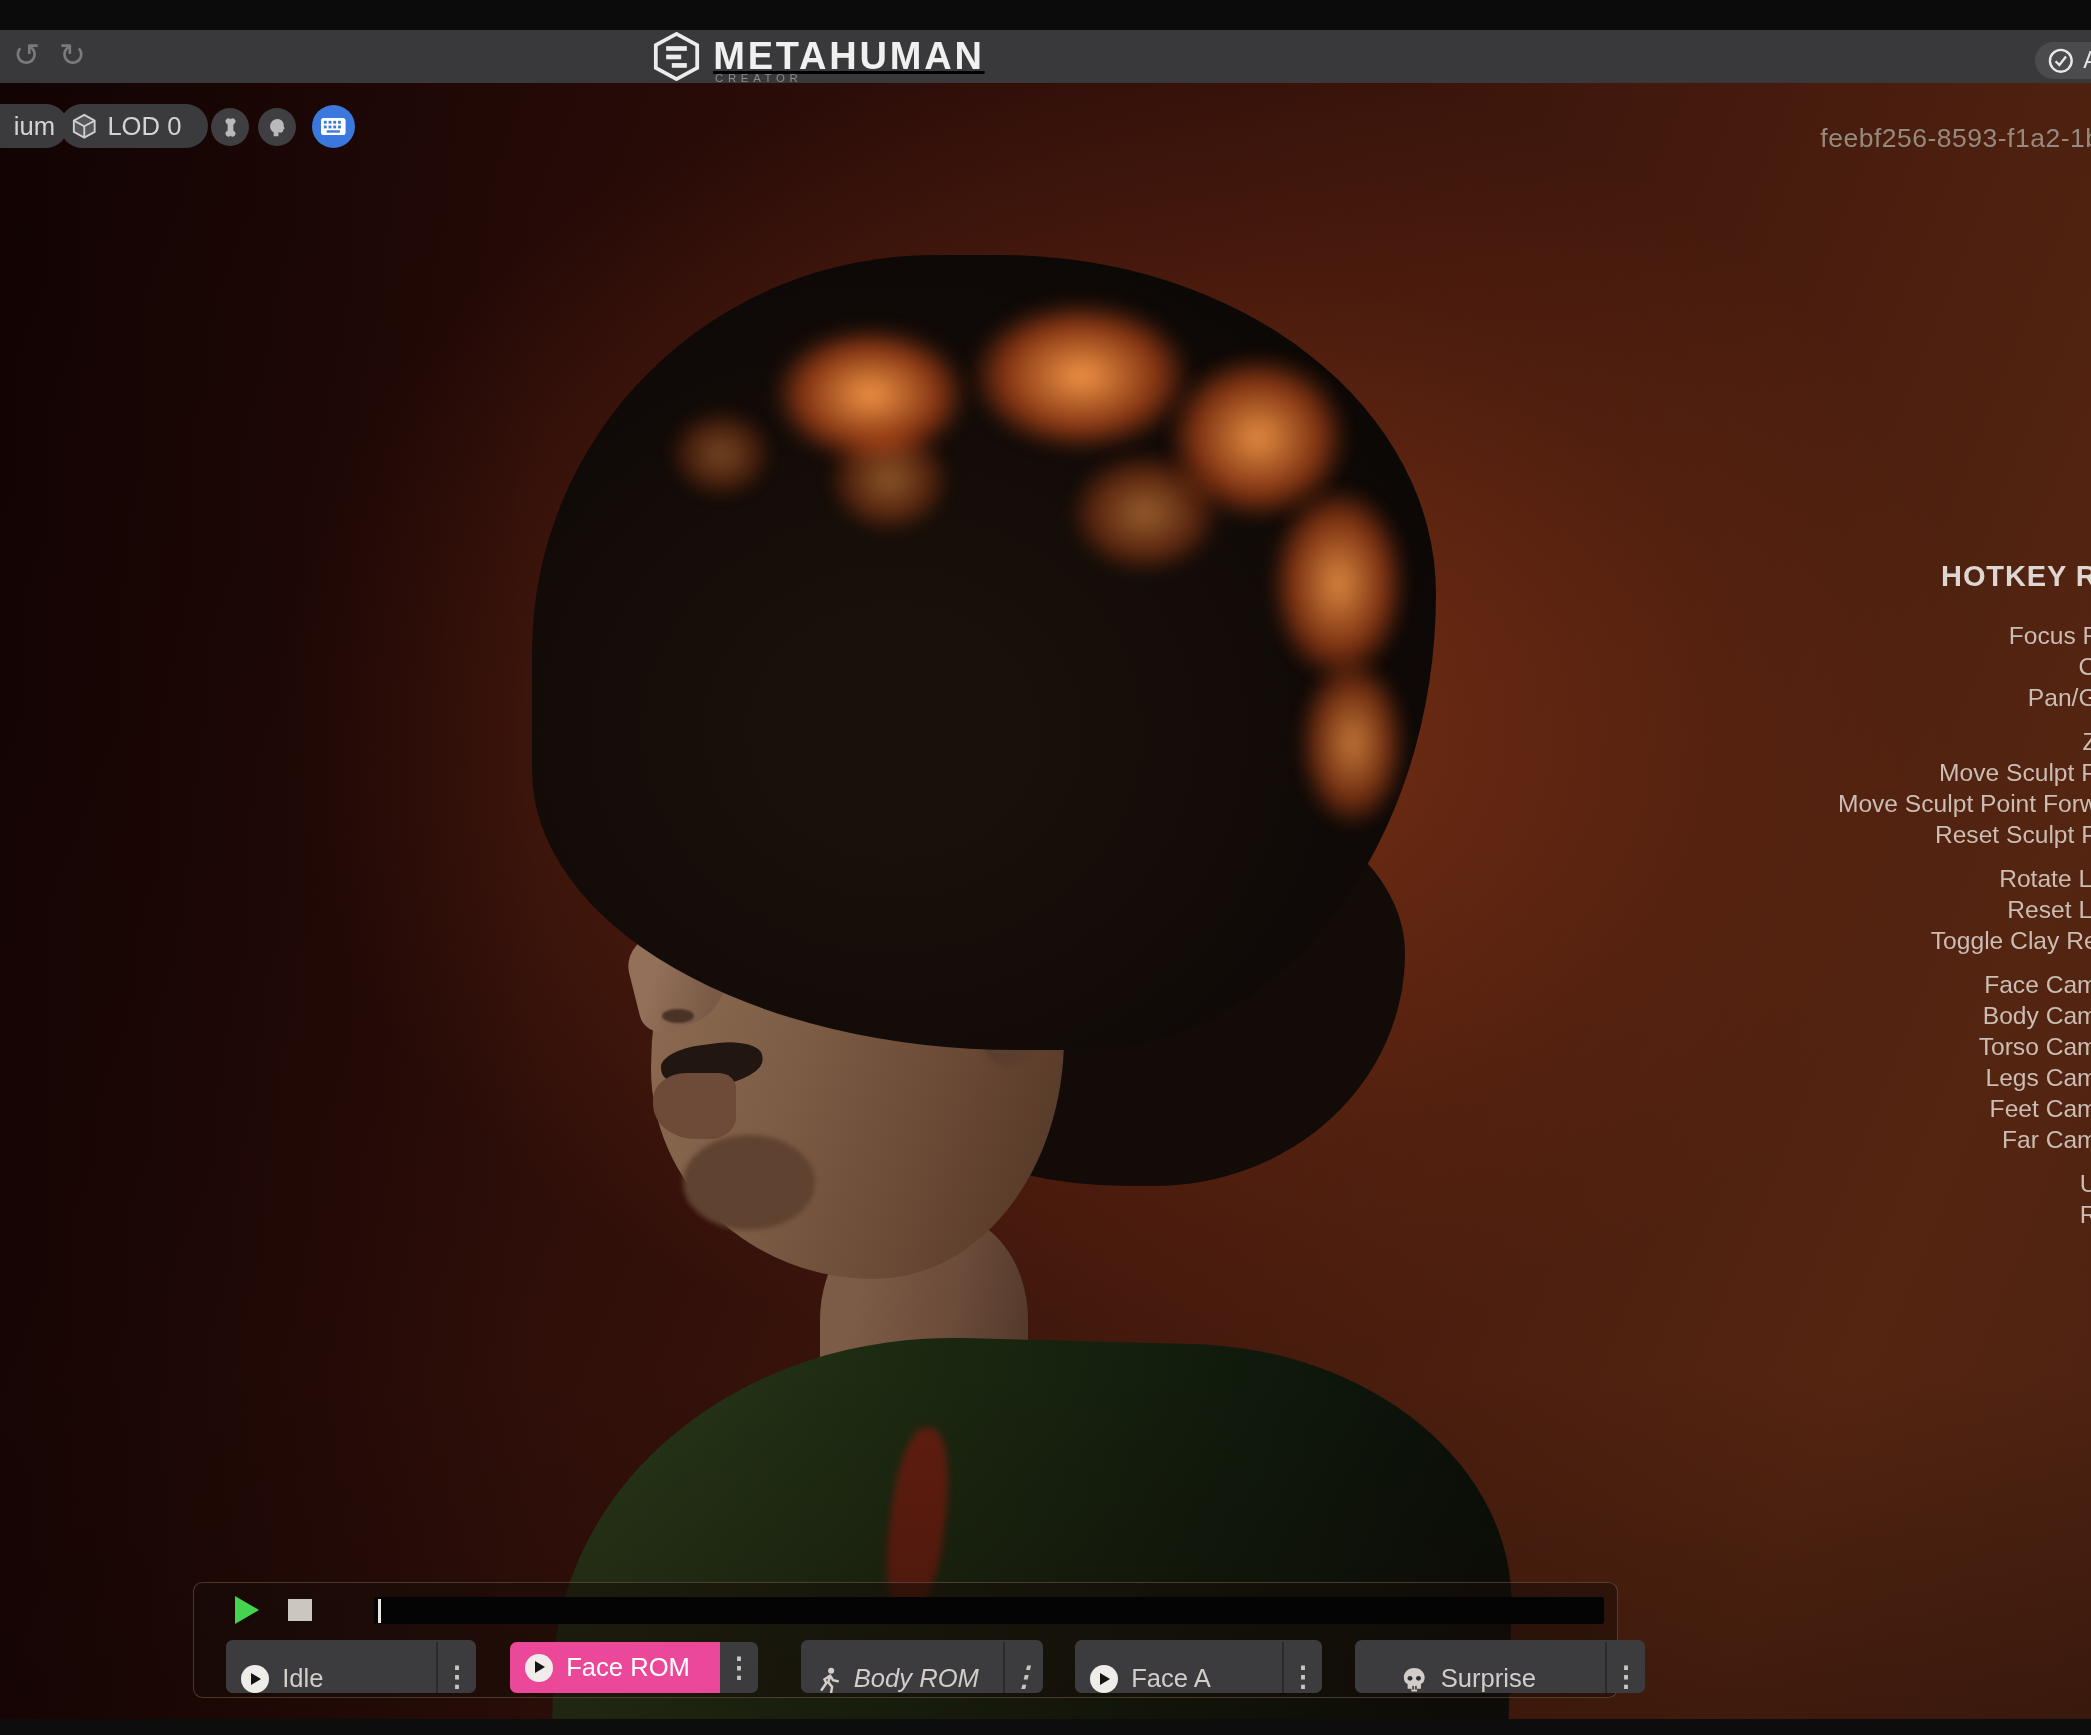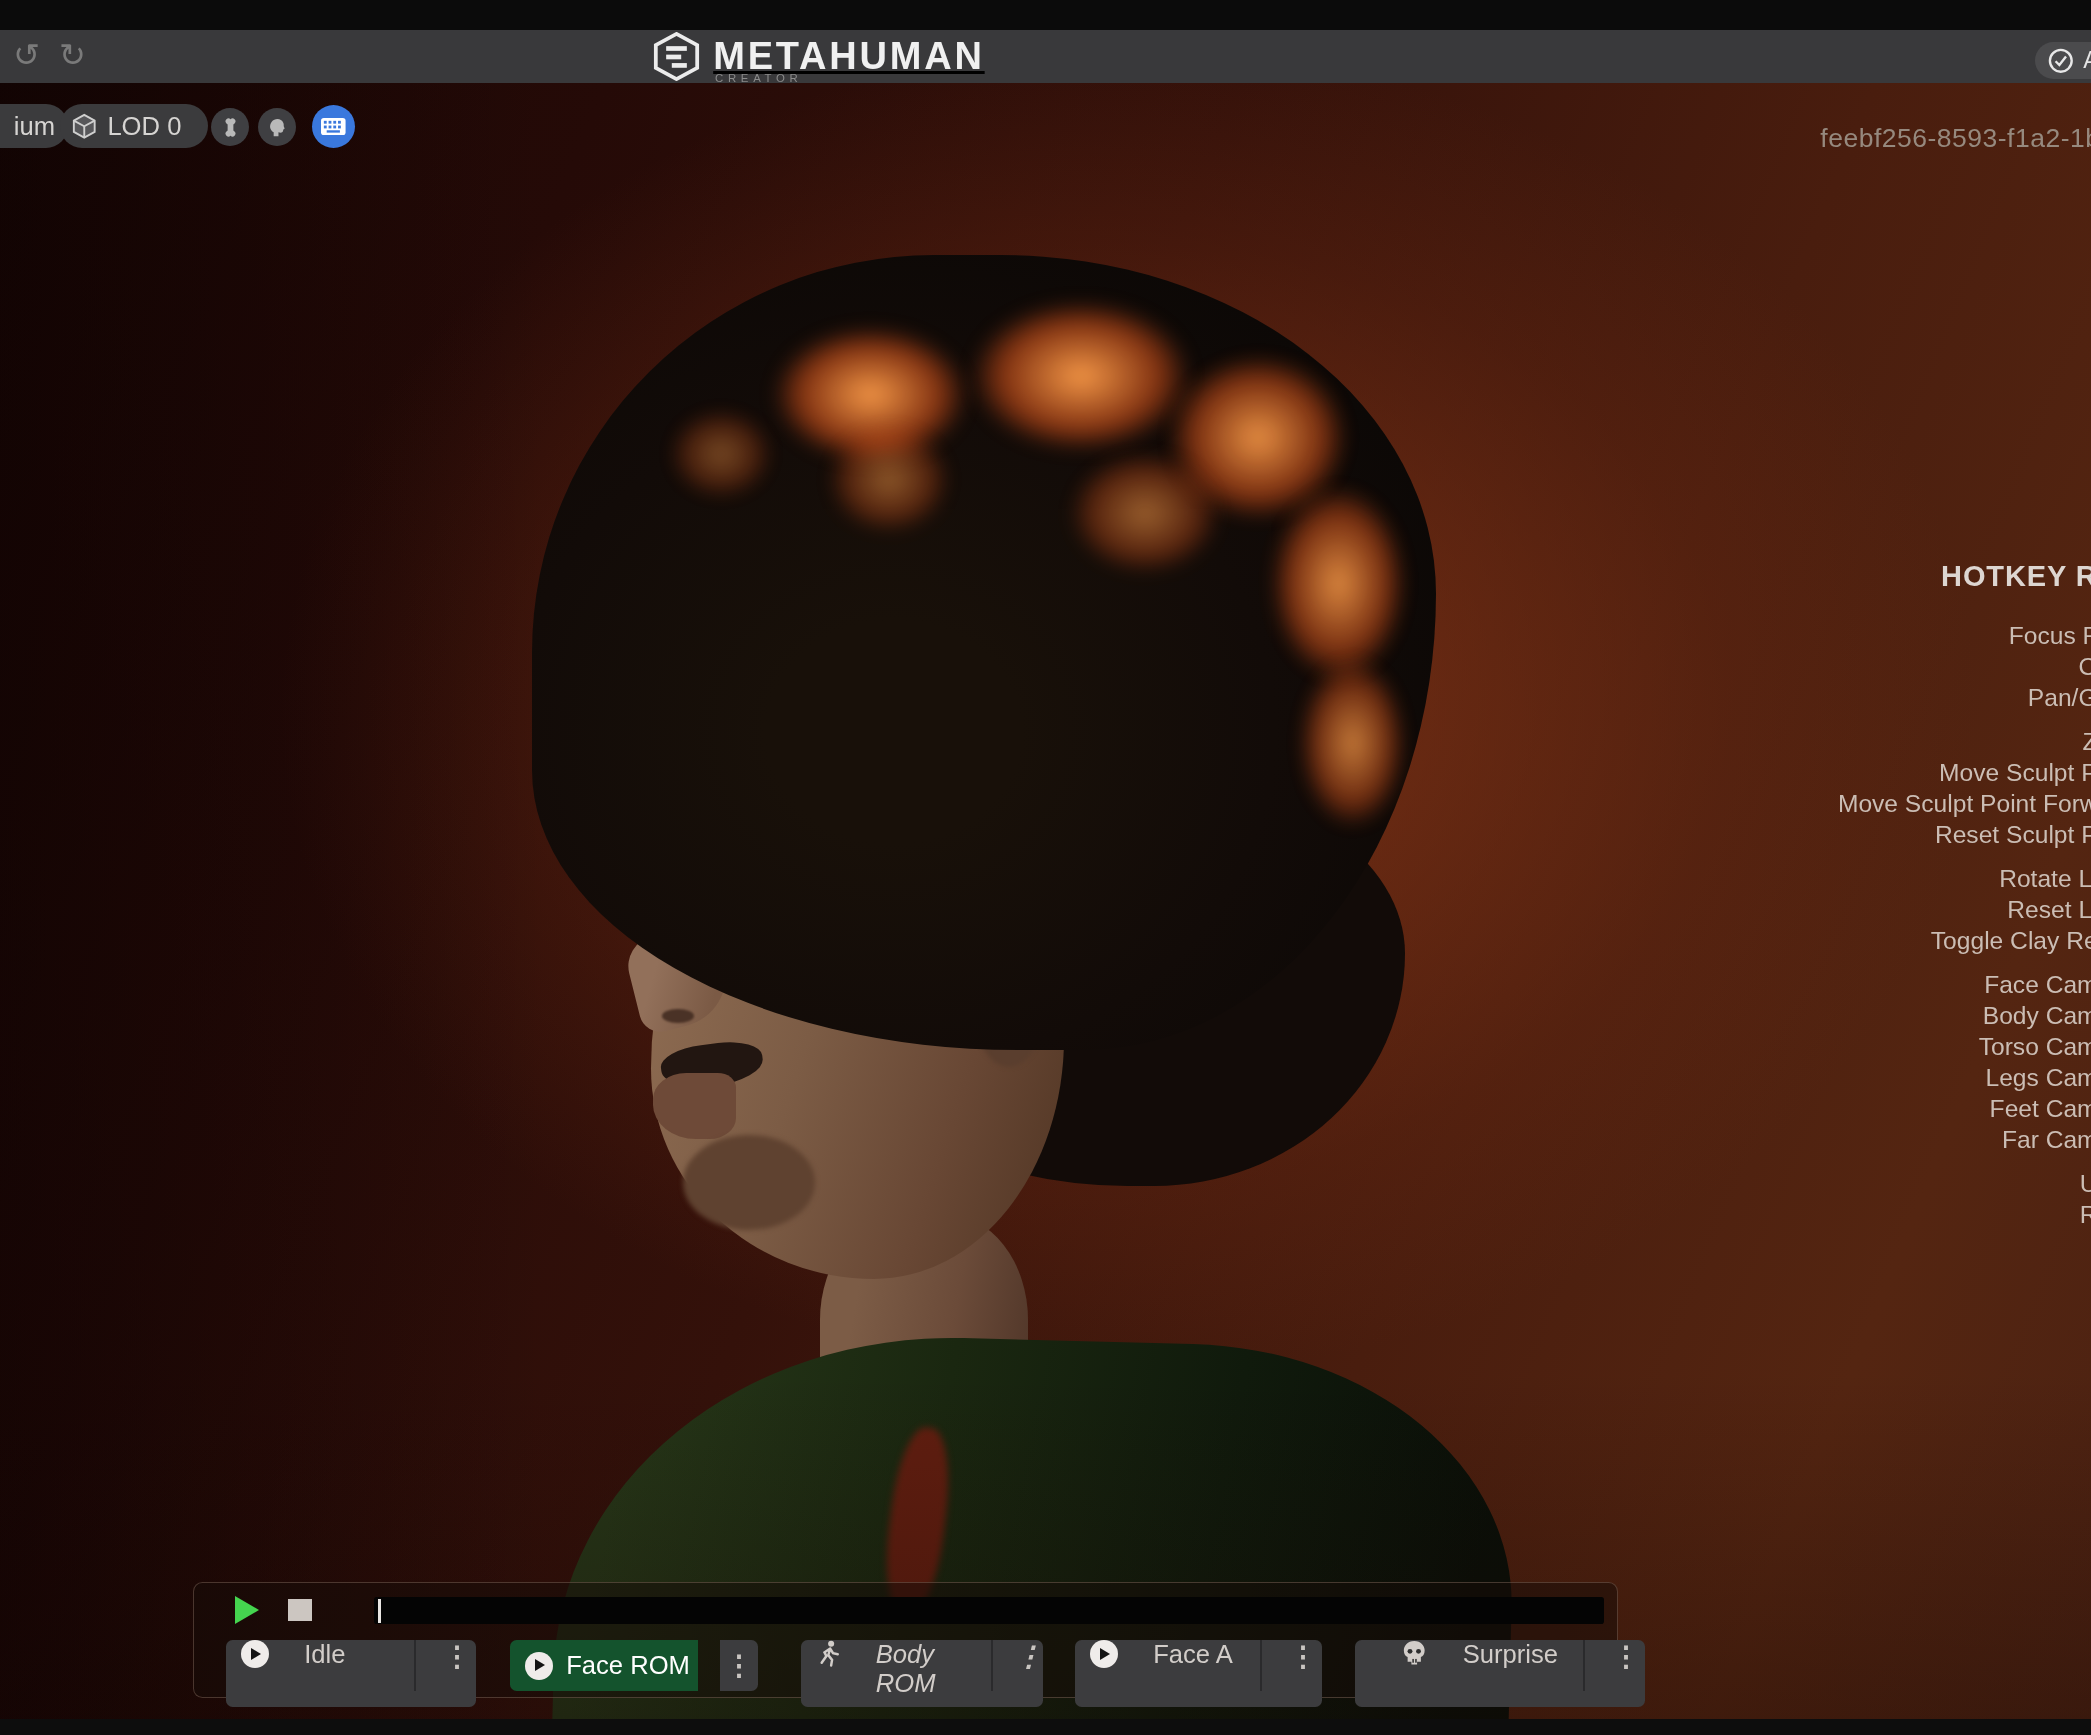--- a/index.html
+++ b/index.html
@@ -85,28 +85,28 @@
   .hk-group{margin-bottom:13.2px;}
   .hk-line{line-height:31px;height:31px;}
   
   .playbar{position:absolute;left:193px;top:1582px;width:1425px;height:116px;
         background:rgba(22,11,7,0.5);border:1.9px solid rgba(158,128,112,0.38);border-radius:9.5px;box-sizing:border-box;}
   .play-btn{position:absolute;left:41px;top:13.2px;width:0;height:0;cursor:pointer;
         border-top:14px solid transparent;border-bottom:14px solid transparent;border-left:24px solid #45d44f;}
   .stop-btn{position:absolute;left:94px;top:16px;width:24px;height:22px;background:#ccc6c1;cursor:pointer;}
   .timeline{position:absolute;left:180px;top:14px;width:1230px;height:27.4px;background:#040404;border-radius:2.8px;cursor:pointer;}
   .playhead{position:absolute;left:3.8px;top:1.9px;width:2.8px;height:24px;background:#e9e6e3;cursor:ew-resize;}
-  .clip{position:absolute;top:57px;height:67px;background:#3c3c3e;border-radius:6.6px;
-        display:flex;align-items:flex-start;color:#d2cdc9;font-size:25.6px;cursor:pointer;gap:22px;}
+  .clip{position:absolute;top:57px;height:53px;background:#3c3c3e;border-radius:6.6px;
+        display:flex;align-items:flex-end;color:#d2cdc9;font-size:25.6px;cursor:pointer;}
   .clip .cicon{margin:0 13.2px 0 15px;display:flex;align-items:center;justify-content:center;}
   .clip .cdiv{width:1.9px;height:51px;background:#2a2a2c;margin-left:auto;}
   .clip .kebab{width:38px;text-align:center;font-size:28px;font-weight:bold;color:#c9c5c1;cursor:pointer;}
   .clip-idle{left:32px;width:250px;}
   .clip-face{left:316px;width:248px;background:none;padding:0;}
-  .clip-face .blue{height:51px;width:210px;background:#14532d;border-radius:6.6px 0 0 6.6px;
+  .clip-face .blue{height:51px;width:210px;background:#ec4899;border-radius:6.6px 0 0 6.6px;
         display:flex;align-items:center;color:#fff;}
   .clip-face .dark{height:51px;width:38px;background:#3c3c3e;border-radius:0 6.6px 6.6px 0;
         display:flex;align-items:center;justify-content:center;}
   .clip-body{left:607px;width:242px;font-style:italic;}
   .clip-happy{left:881px;width:247px;}
   .clip-surprise{left:1161px;width:259px;padding-left:31px;}
   .headplay{width:28px;height:28px;border-radius:50%;background:#efecea;position:relative;flex:none;}
   .headplay::after{content:"";position:absolute;left:10.4px;top:7.6px;width:0;height:0;
         border-top:6.6px solid transparent;border-bottom:6.6px solid transparent;border-left:10.4px solid #141414;}
   .strip-bottom{position:absolute;left:0;top:1719px;width:2091px;height:17px;background:#0d0d0d;}

